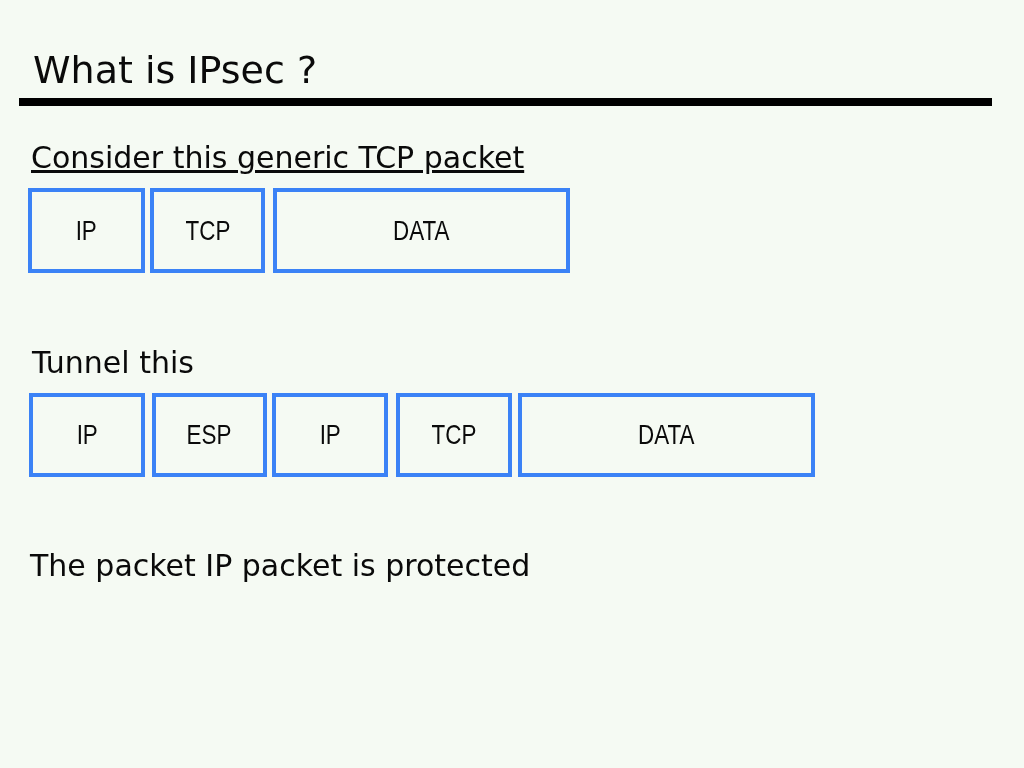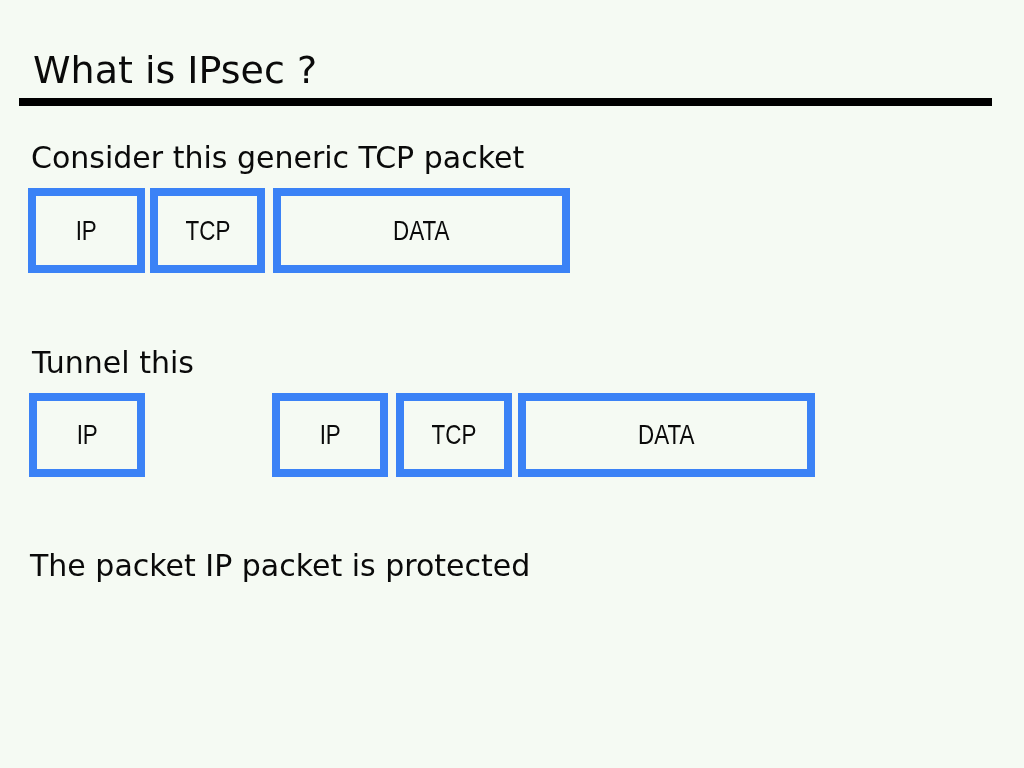--- a/index.html
+++ b/index.html
@@ -37,36 +37,36 @@
     height: 8px;
     background: #000000;
   }
   .caption {
     position: absolute;
     font-size: 30px;
     line-height: 1.1;
     color: #0a0a0a;
     white-space: nowrap;
   }
-  .caption-generic   { left: 31px; top: 141px; }
+  .caption-generic   { left: 31px; top: 141px; text-decoration: underline; }
   .caption-tunnel    { left: 32px; top: 346px; }
   .caption-protected { left: 30px; top: 549px; }
   .packet-row {
     position: absolute;
     left: 0;
     width: 1024px;
   }
   .row-generic { top: 188px; height: 85px; }
   .row-tunnel  { top: 393px; height: 84px; }
   .pbox {
     position: absolute;
     top: 0;
     height: 100%;
     box-sizing: border-box;
-    border: 8px solid #3b82f6;
+    border: 4px solid #3b82f6;
     background: #f5faf3;
     display: flex;
     align-items: center;
     justify-content: center;
   }
   .plabel {
     font-family: "Liberation Sans", sans-serif;
     font-size: 28px;
     color: #0a0a0a;
     transform: scaleX(0.8);
@@ -95,20 +95,23 @@
       <span class="plabel">DATA</span>
     </div>
   </div>
 
   <div class="caption caption-tunnel">Tunnel this</div>
 
   <div class="packet-row row-tunnel">
     <div class="pbox" style="left:29px;width:116px">
       <span class="plabel">IP</span>
     </div>
+    <div class="pbox" style="left:152px;width:115px">
+      <span class="plabel">ESP</span>
+    </div>
     <div class="pbox" style="left:272px;width:116px">
       <span class="plabel">IP</span>
     </div>
     <div class="pbox" style="left:396px;width:116px">
       <span class="plabel">TCP</span>
     </div>
     <div class="pbox" style="left:518px;width:297px">
       <span class="plabel">DATA</span>
     </div>
   </div>

